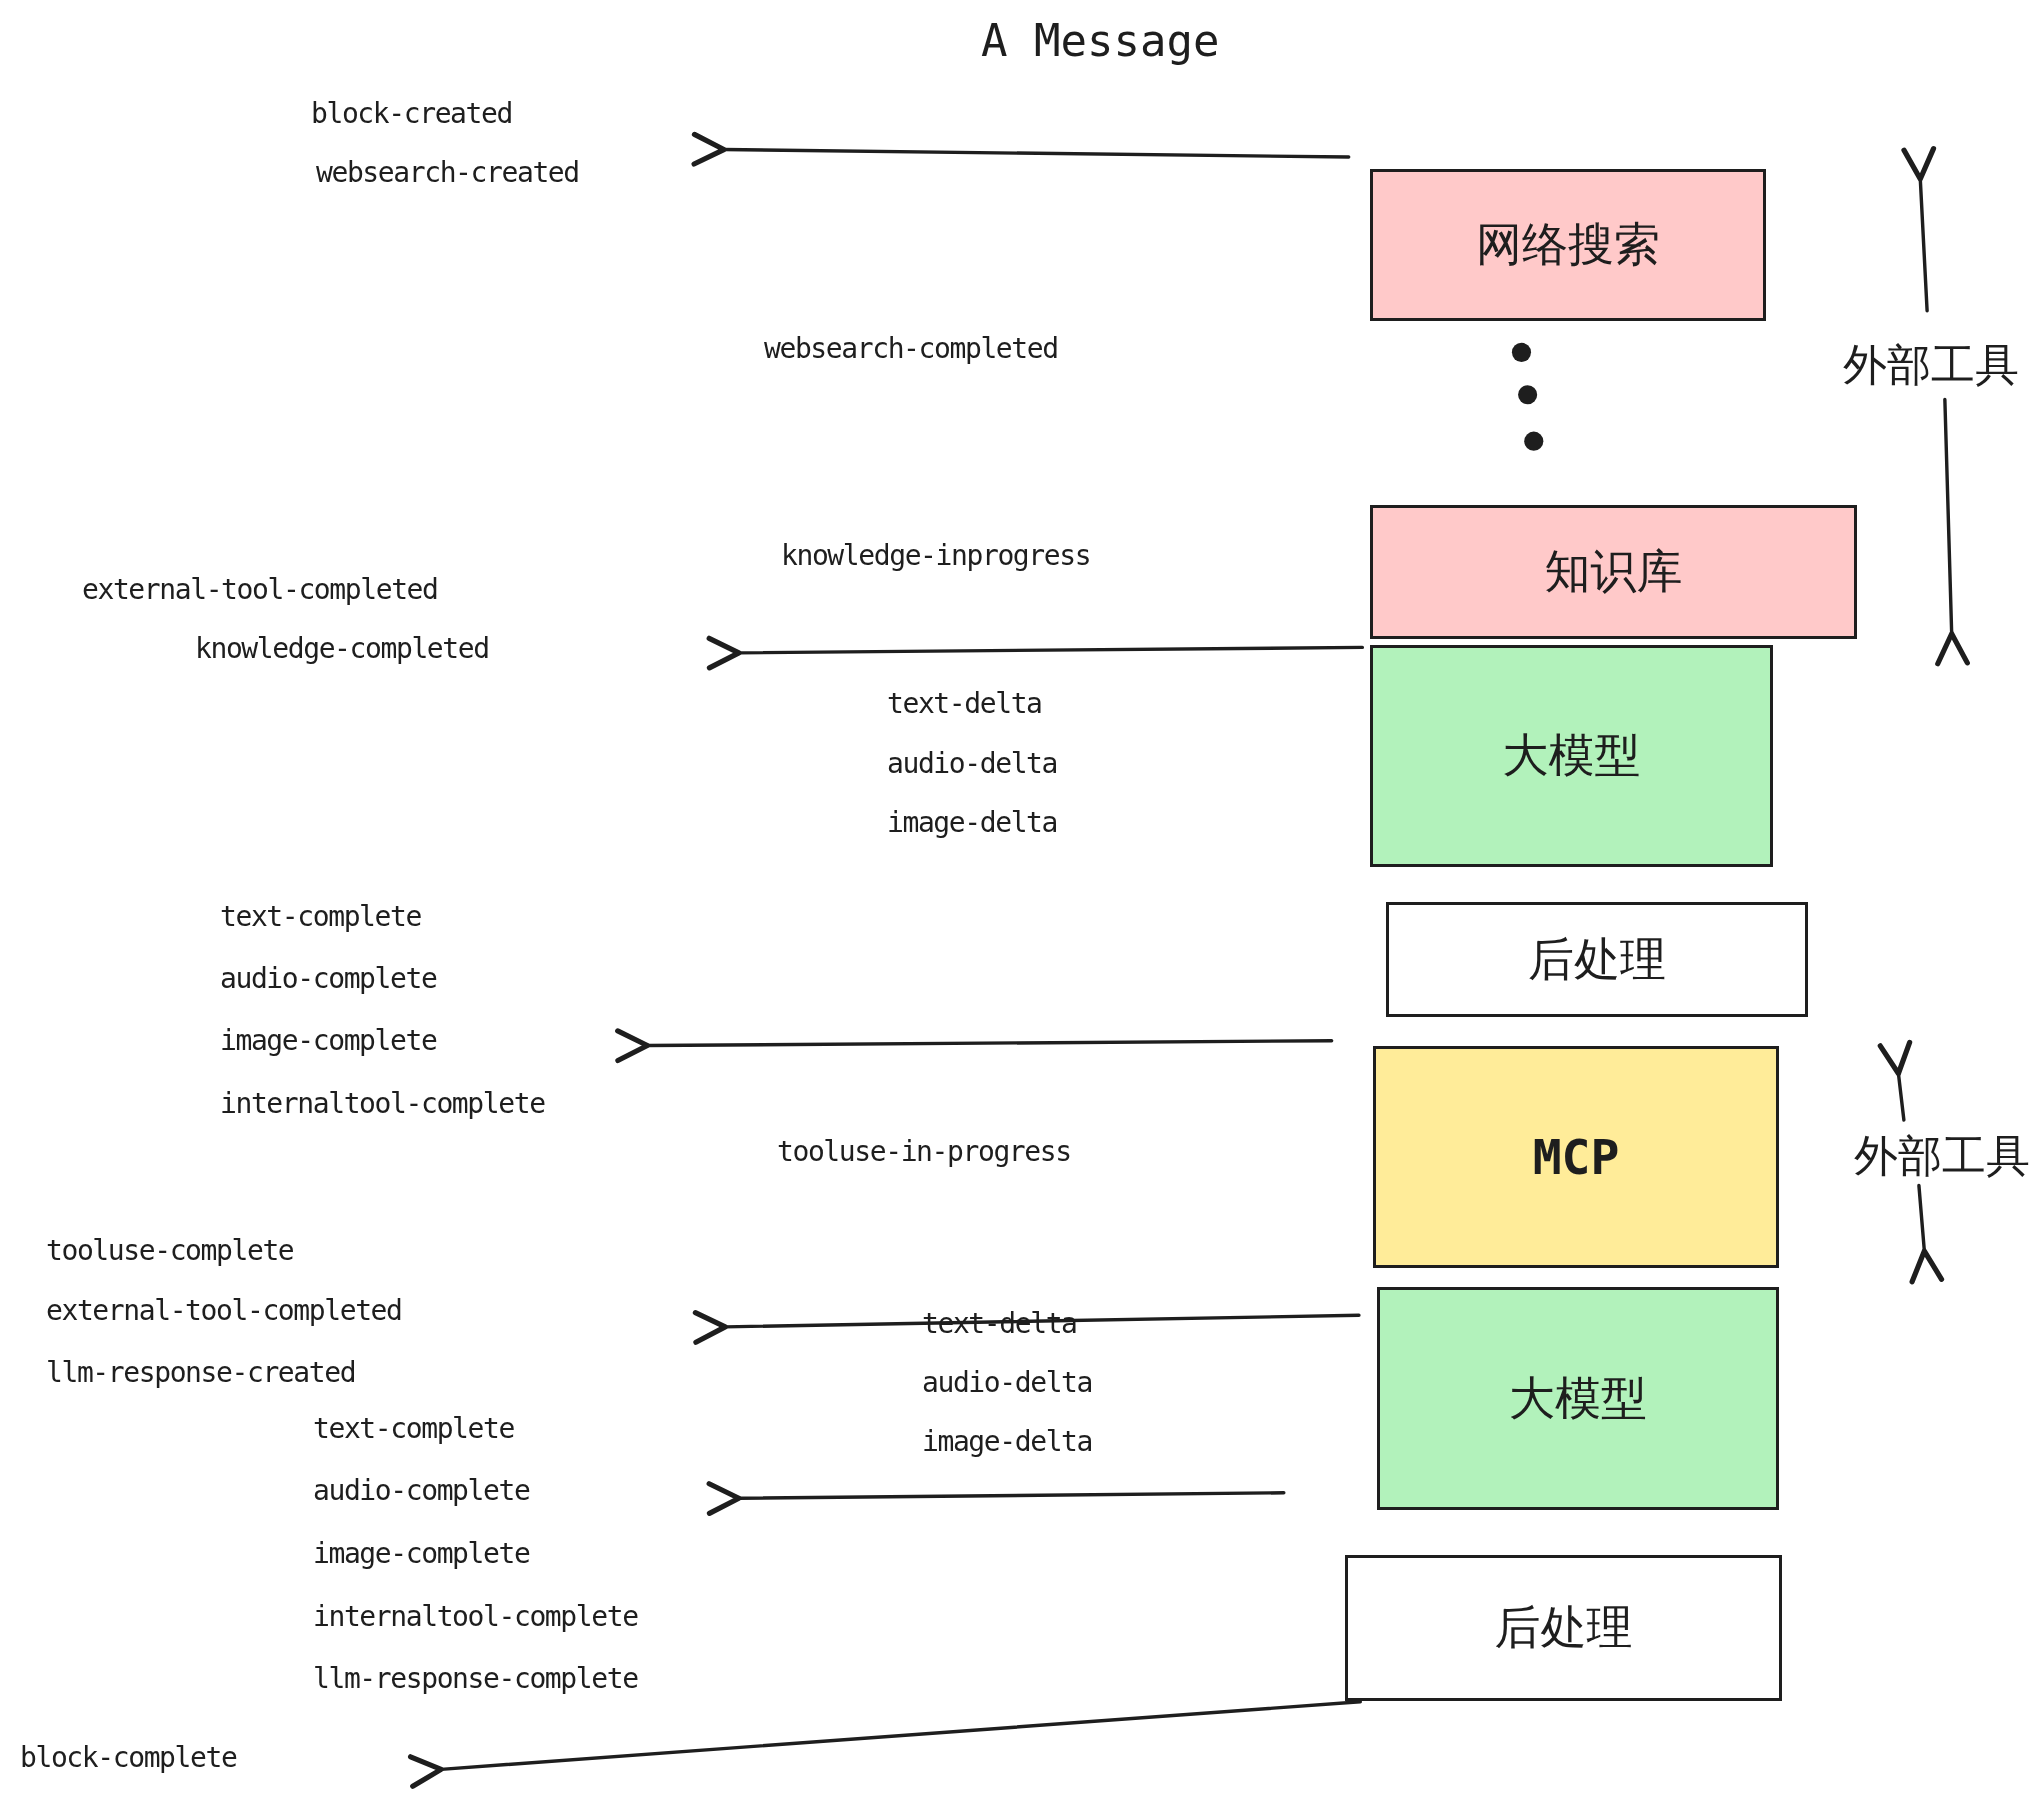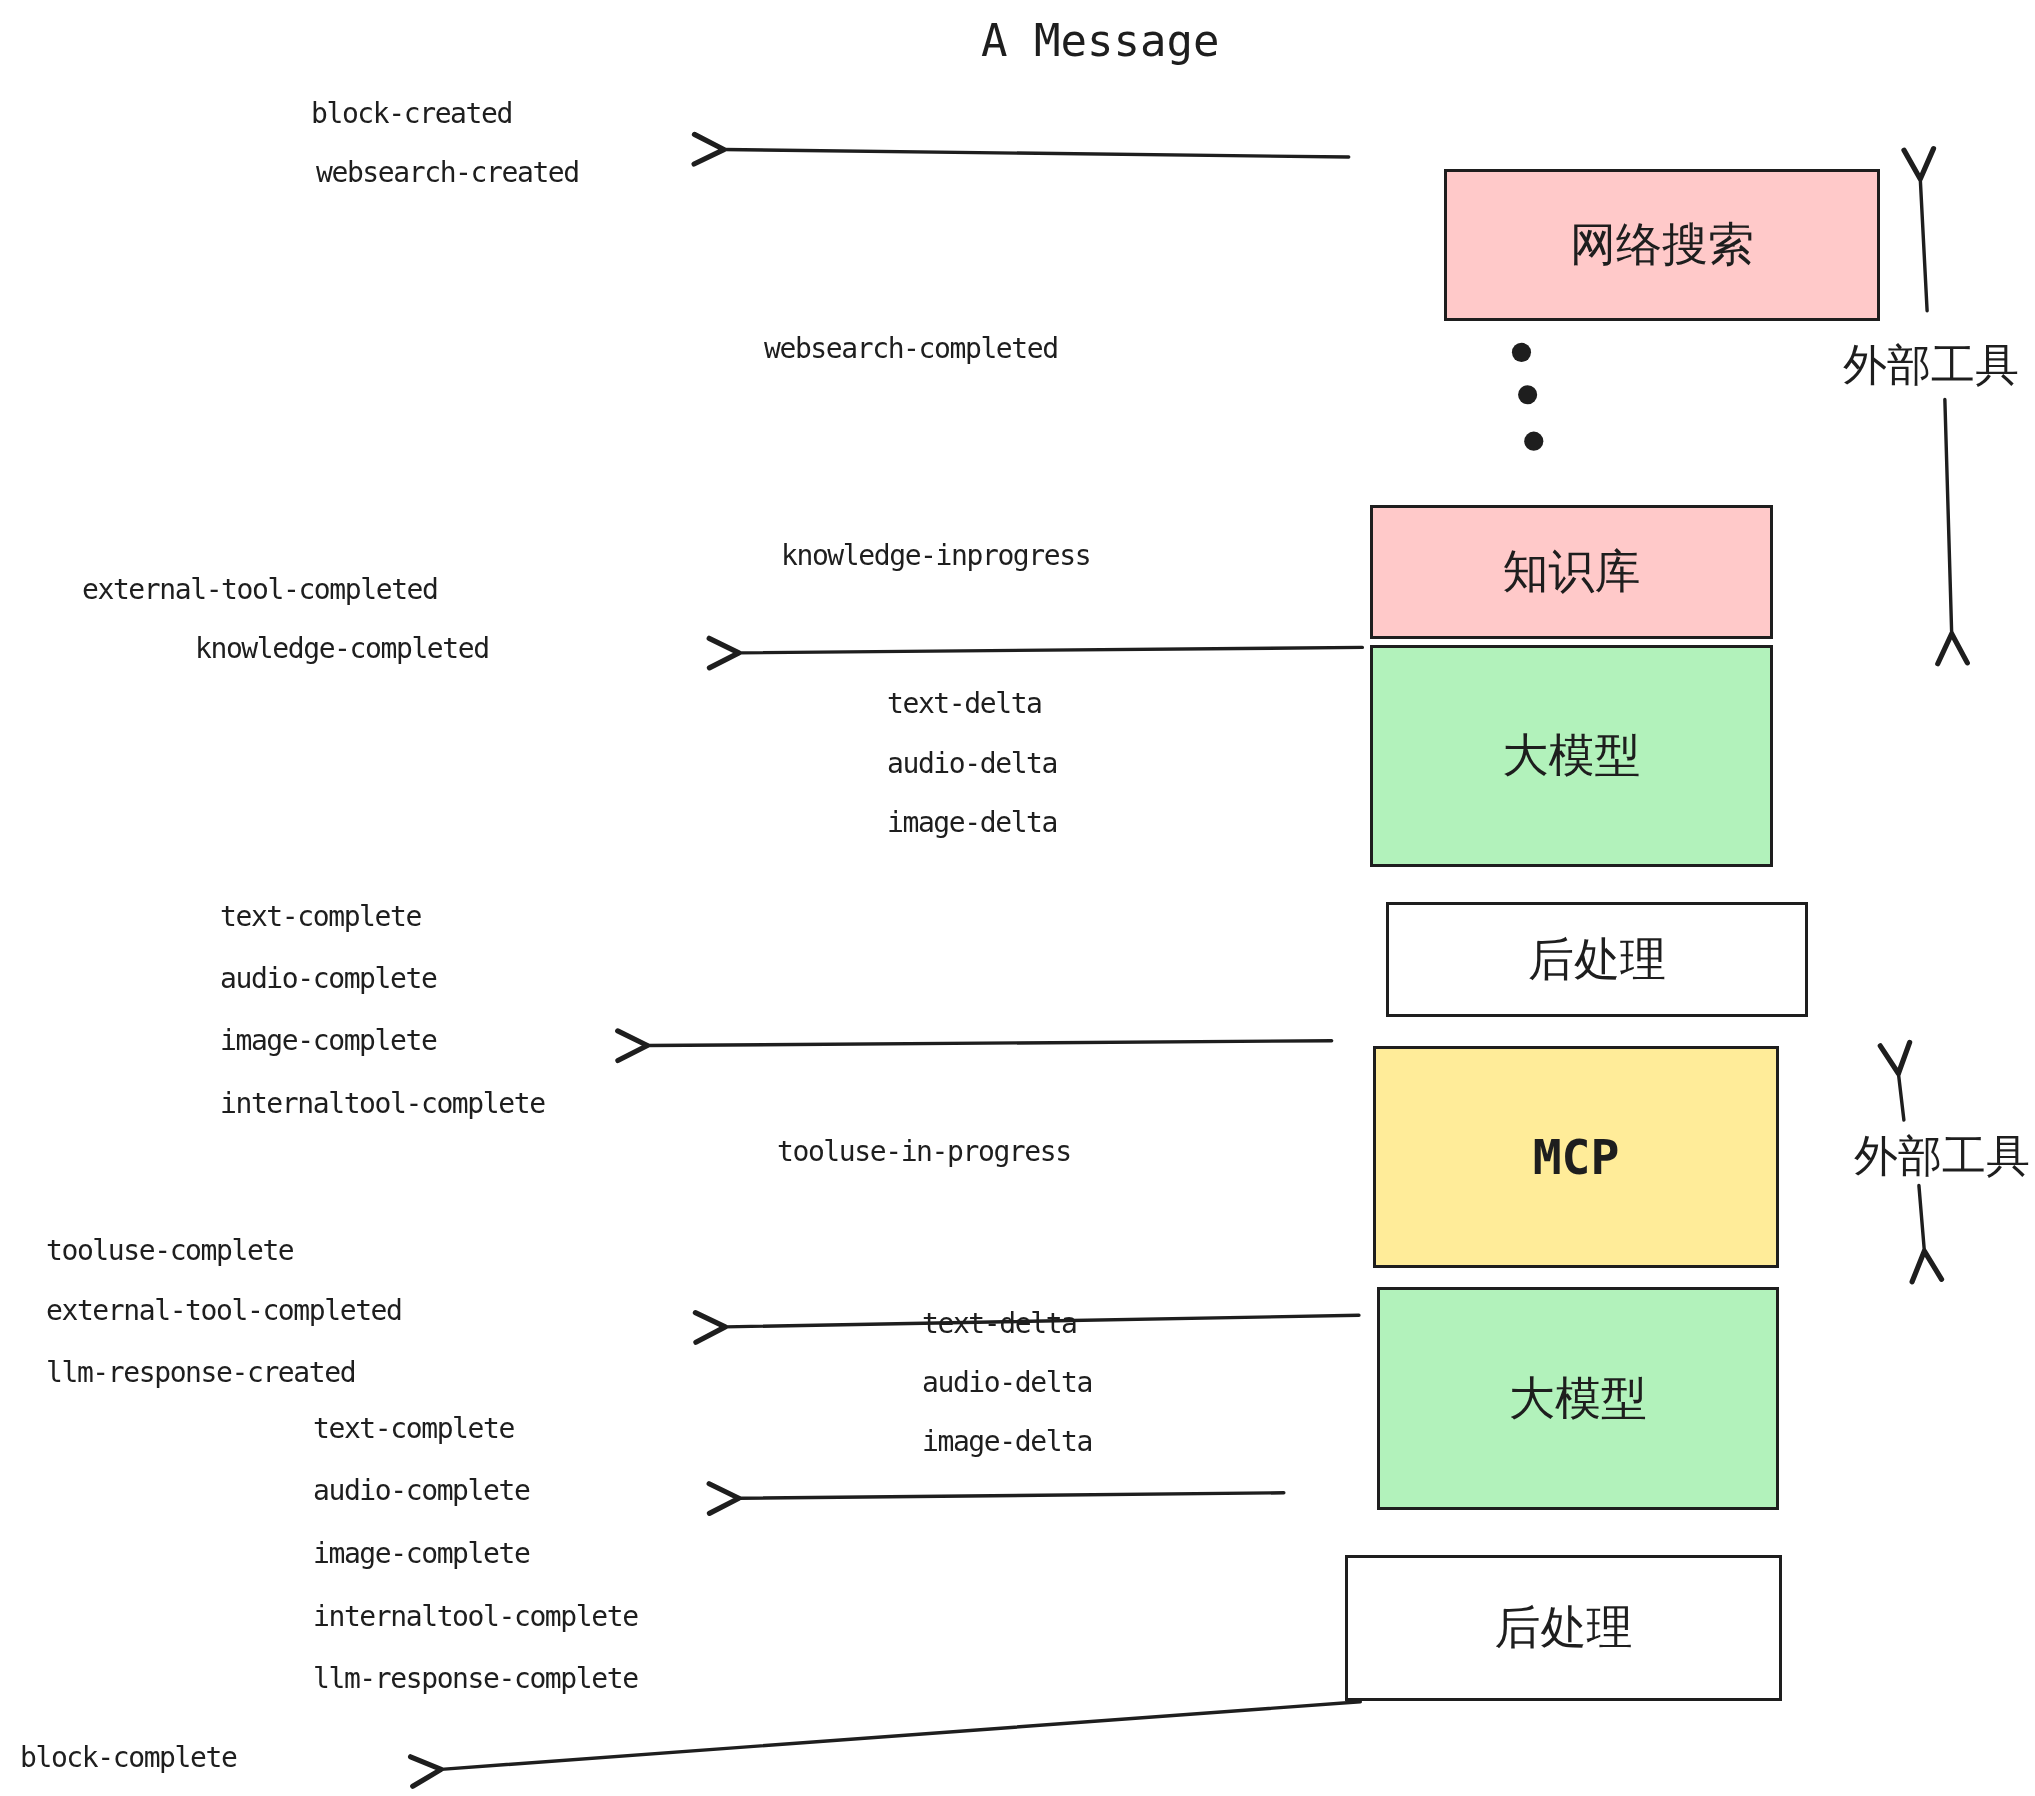--- a/index.html
+++ b/index.html
@@ -100,25 +100,25 @@
   <div class="evt" style="left:922px; top:1427px;">image-delta</div>
 
   <div class="evt" style="left:313px; top:1414px;">text-complete</div>
   <div class="evt" style="left:313px; top:1476px;">audio-complete</div>
   <div class="evt" style="left:313px; top:1539px;">image-complete</div>
   <div class="evt" style="left:313px; top:1602px;">internaltool-complete</div>
   <div class="evt" style="left:313px; top:1664px;">llm-response-complete</div>
 
   <div class="evt" style="left:20px; top:1743px;">block-complete</div>
 
-  <div class="box" style="left:1444px; top:169px;  width:436px; height:152px; background:#ffc9c9;">
+  <div class="box" style="left:1370px; top:169px;  width:396px; height:152px; background:#ffc9c9;">
     <span class="box-label">网络搜索</span>
   </div>
 
-  <div class="box" style="left:1370px; top:505px;  width:403px; height:134px; background:#ffc9c9;">
+  <div class="box" style="left:1370px; top:505px;  width:487px; height:134px; background:#ffc9c9;">
     <span class="box-label">知识库</span>
   </div>
 
   <div class="box" style="left:1370px; top:645px;  width:403px; height:222px; background:#b2f2bb;">
     <span class="box-label">大模型</span>
   </div>
 
   <div class="box" style="left:1386px; top:902px; width:422px; height:115px; background:#ffffff;">
     <span class="box-label">后处理</span>
   </div>

